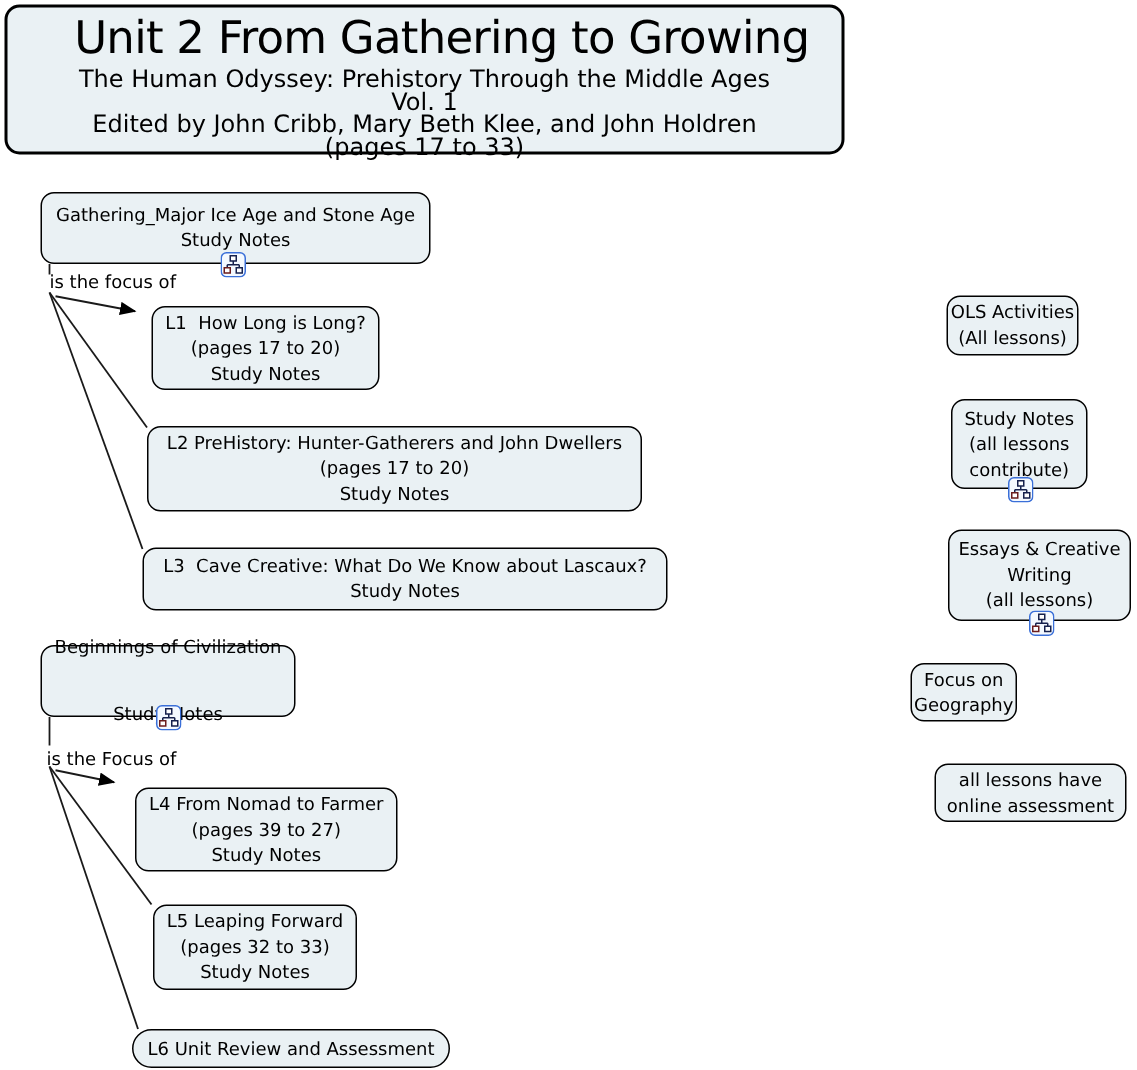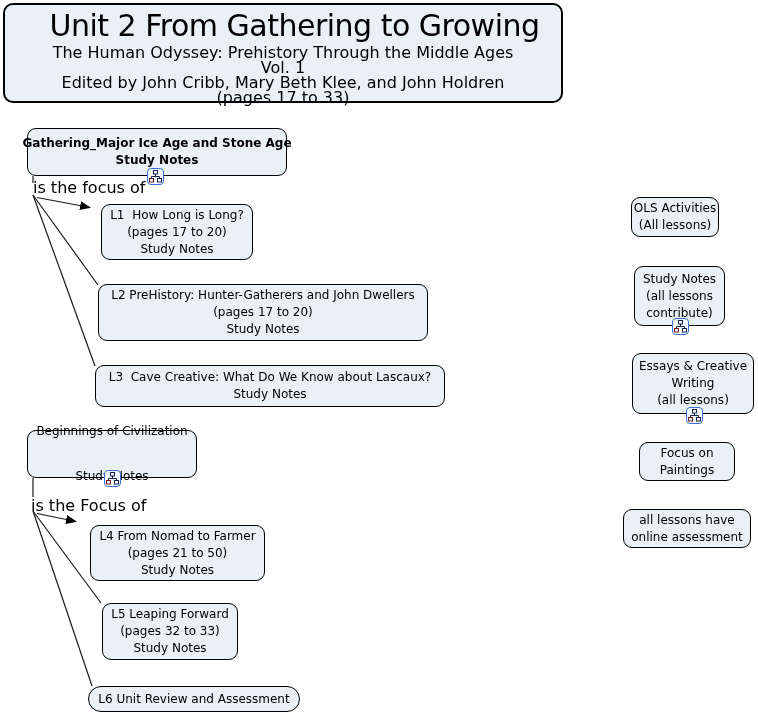--- a/index.html
+++ b/index.html
@@ -38,21 +38,21 @@
   #title-node .big{
     font-size:30px;
     line-height:38px;
     white-space:pre;
     letter-spacing:-0.5px;
     margin-left:23px;
   }
   #title-node .sub{font-size:16px;line-height:15px;white-space:pre;}
   .link-label{
     position:absolute;
-    font-size:16px;
+    font-size:12px;
     line-height:14px;
     color:#000000;
     white-space:pre;
     z-index:3;
     background:transparent;
   }
   .doc-icon{
     position:absolute;
     width:17px;height:17px;
     z-index:4;
@@ -83,21 +83,21 @@
   </svg>
 
   <div id="title-node" class="node" style="left:3px;top:3px;width:560px;height:100px;">
     <div class="big">Unit 2 From Gathering to Growing</div>
     <div class="sub">The Human Odyssey: Prehistory Through the Middle Ages</div>
     <div class="sub">Vol. 1</div>
     <div class="sub">Edited by John Cribb, Mary Beth Klee, and John Holdren</div>
     <div class="sub">(pages 17 to 33)</div>
   </div>
 
-  <div class="node" style="left:27px;top:128px;width:260px;height:48px;font-weight:bold;">
+  <div class="node" style="left:27px;top:128px;width:260px;height:48px;">
     <div class="ln">Gathering_Major Ice Age and Stone Age</div>
     <div class="ln">Study Notes</div>
   </div>
 
   <div class="link-label" style="left:33px;top:181px;">is the focus of</div>
 
   <div class="node" style="left:101px;top:204px;width:152px;height:56px;">
     <div class="ln">L1  How Long is Long?</div>
     <div class="ln">(pages 17 to 20)</div>
     <div class="ln">Study Notes</div>
@@ -116,21 +116,21 @@
 
   <div class="node" style="left:27px;top:430px;width:170px;height:48px;gap:28px;">
     <div class="ln">Beginnings of Civilization</div>
     <div class="ln">Study Notes</div>
   </div>
 
   <div class="link-label" style="left:31px;top:499px;">is the Focus of</div>
 
   <div class="node" style="left:90px;top:525px;width:175px;height:56px;">
     <div class="ln">L4 From Nomad to Farmer</div>
-    <div class="ln">(pages 21 to 50)</div>
+    <div class="ln">(pages 39 to 27)</div>
     <div class="ln">Study Notes</div>
   </div>
 
   <div class="node" style="left:102px;top:603px;width:136px;height:57px;">
     <div class="ln">L5 Leaping Forward</div>
     <div class="ln">(pages 32 to 33)</div>
     <div class="ln">Study Notes</div>
   </div>
 
   <div class="node" style="left:88px;top:686px;width:212px;height:26px;border-radius:13px;">
@@ -147,23 +147,23 @@
     <div class="ln">(all lessons</div>
     <div class="ln">contribute)</div>
   </div>
 
   <div class="node" style="left:632px;top:353px;width:122px;height:61px;">
     <div class="ln">Essays &amp; Creative</div>
     <div class="ln">Writing</div>
     <div class="ln">(all lessons)</div>
   </div>
 
-  <div class="node" style="left:639px;top:442px;width:96px;height:39px;">
+  <div class="node" style="left:607px;top:442px;width:71px;height:39px;">
     <div class="ln">Focus on</div>
-    <div class="ln">Paintings</div>
+    <div class="ln">Geography</div>
   </div>
 
   <div class="node" style="left:623px;top:509px;width:128px;height:39px;text-align:center;">
     <div class="ln">all lessons have</div>
     <div class="ln">online assessment</div>
   </div>
 
   <svg class="doc-icon" style="left:147px;top:168px;" viewBox="0 0 17 17">
     <rect x="0.5" y="0.5" width="16" height="16" rx="3.5" fill="#f4f9ff" stroke="#3a6fd8"></rect>
     <rect x="6.5" y="2.5" width="4" height="3.5" fill="#ffffff" stroke="#16214d"></rect>

